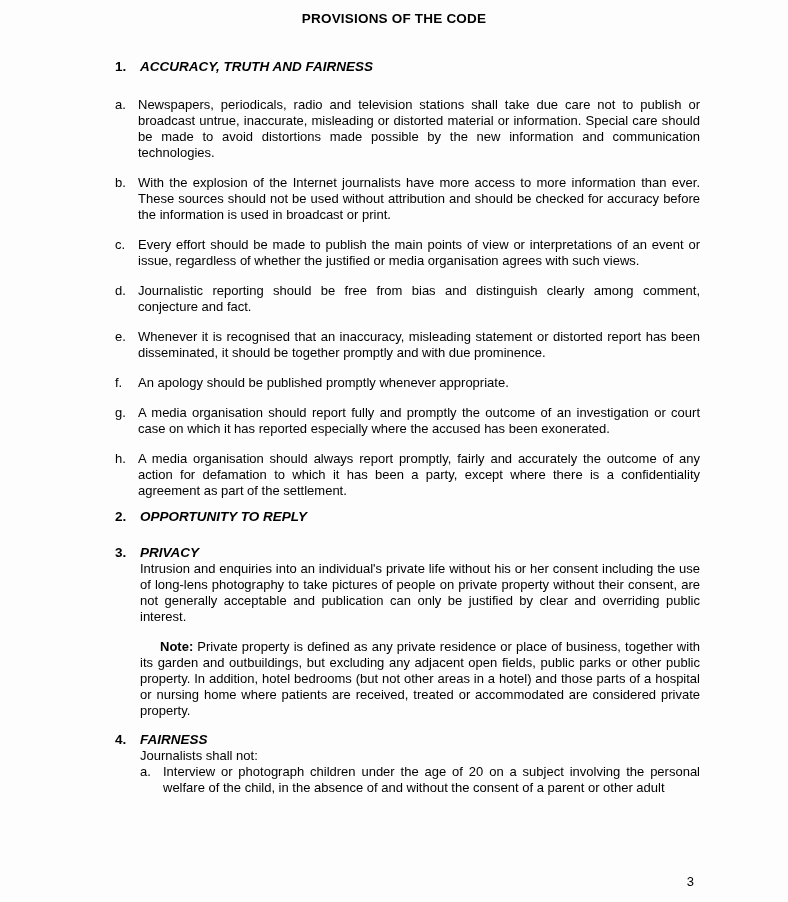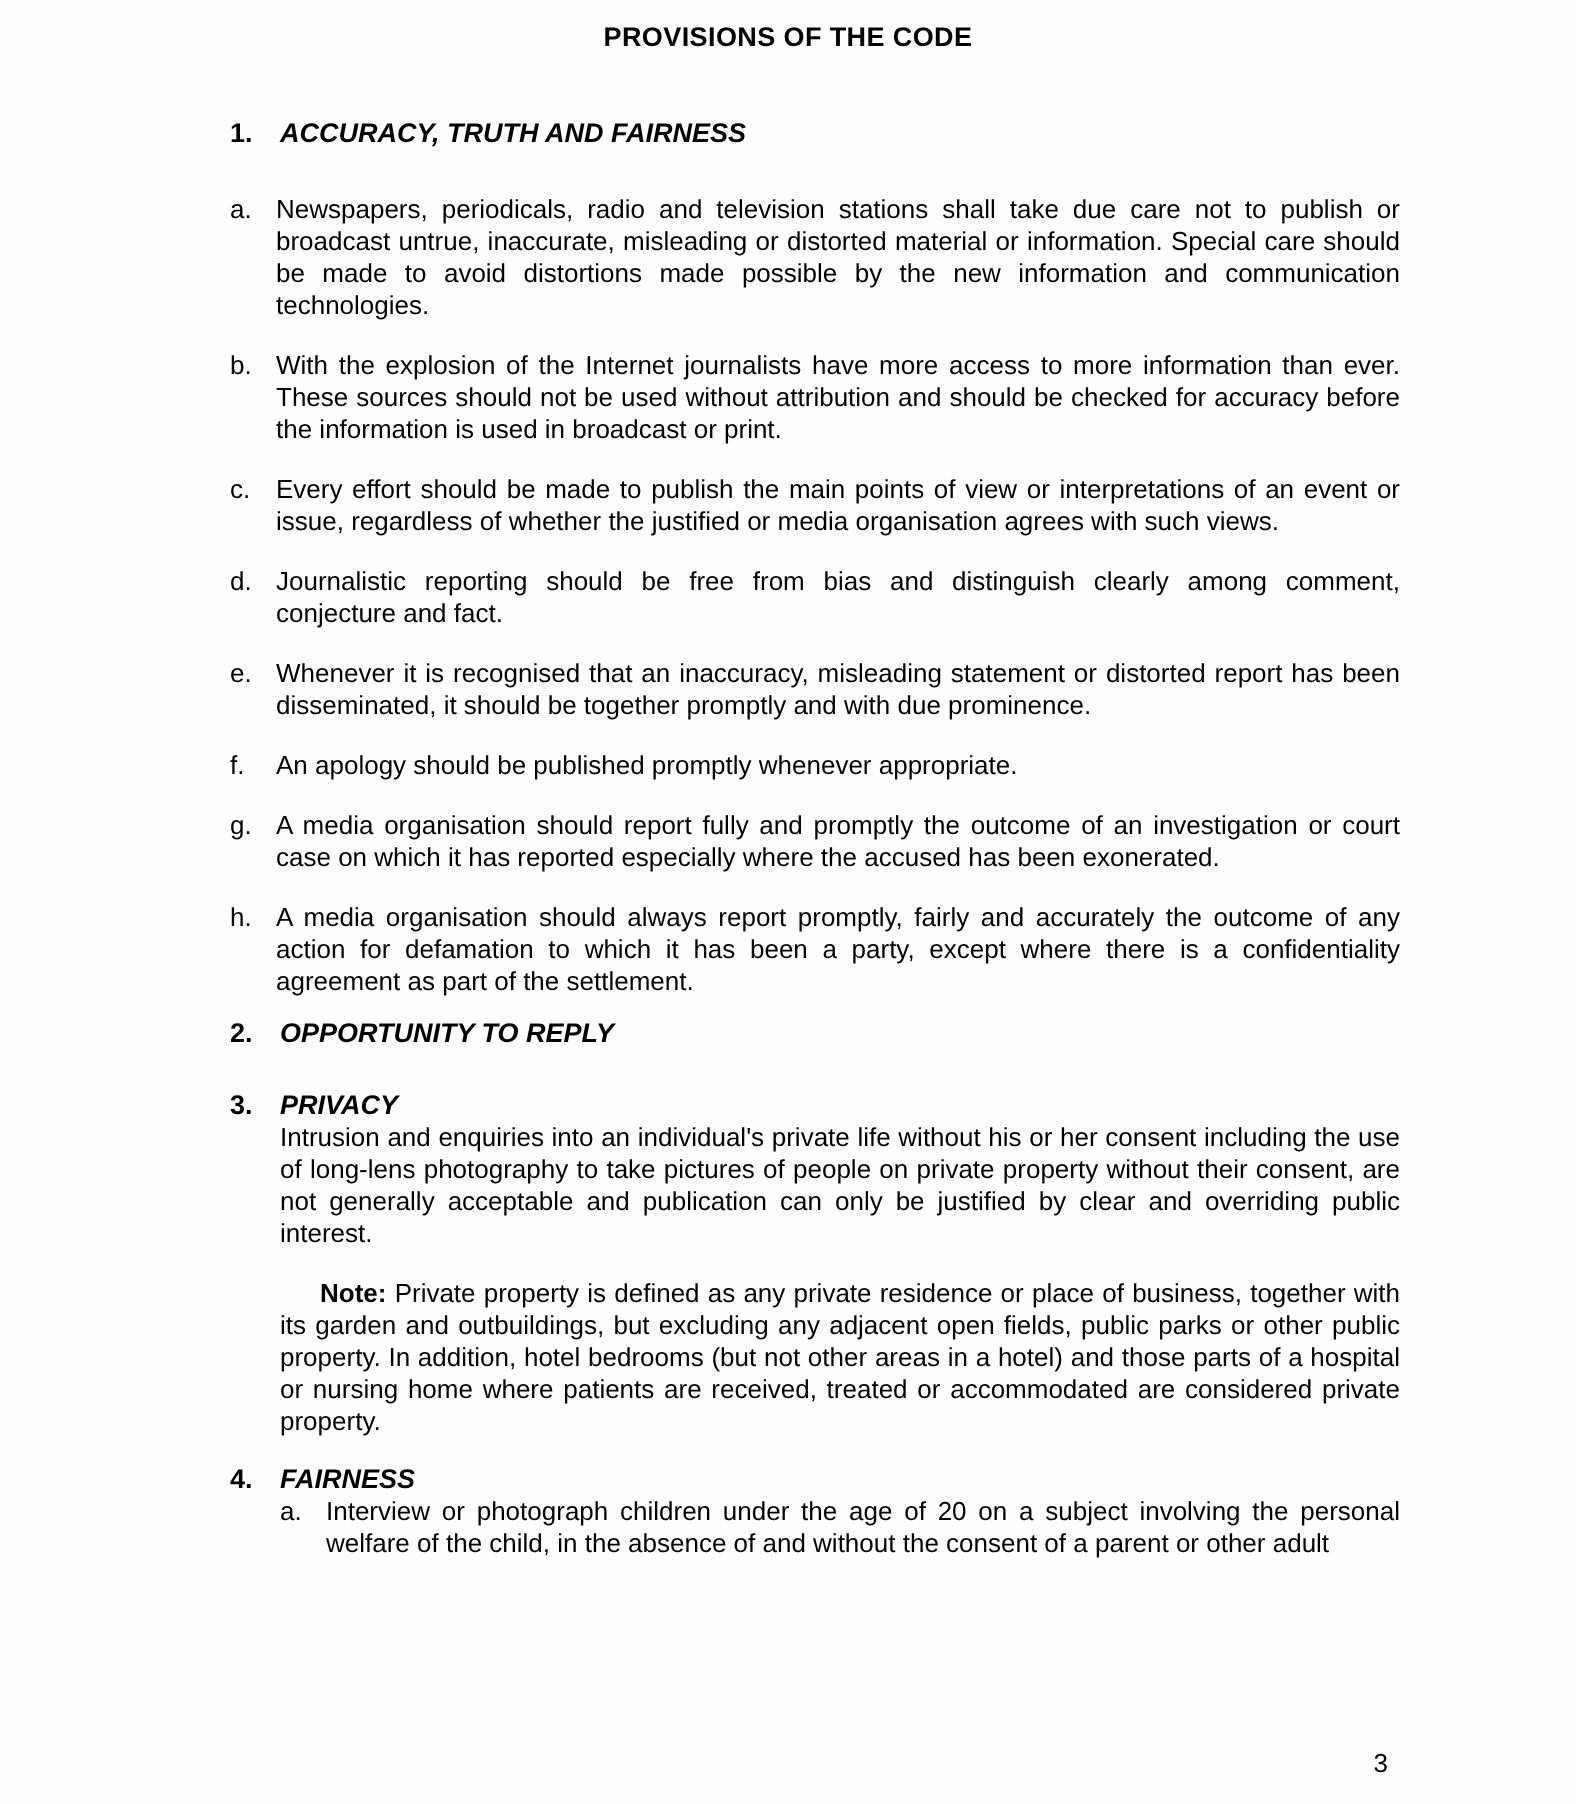--- a/index.html
+++ b/index.html
@@ -118,20 +118,21 @@
         <span class="note-label">Note:</span>
         <span>Private property is defined as any private residence or place of business, together with its garden and outbuildings, but excluding any adjacent open fields, public parks or other public property. In addition, hotel bedrooms (but not other areas in a hotel) and those parts of a hospital or nursing home where patients are received, treated or accommodated are considered private property.</span>
       </p>
     </section>
 
     <section>
       <div class="sec-head mt-sec4">
         <span class="sec-num">4.</span>
         <span class="sec-title">FAIRNESS</span>
       </div>
+      <p class="sec-body">Journalists shall not:</p>
       <div class="item" style="margin-top:0;">
         <span class="item-letter" style="margin-left:25px;width:23px;">a.</span>
         <span class="item-text">Interview or photograph children under the age of 20 on a subject involving the personal welfare of the child, in the absence of and without the consent of a parent or other adult</span>
       </div>
     </section>
 
   </div>
 
   <div class="page-number">3</div>
 

